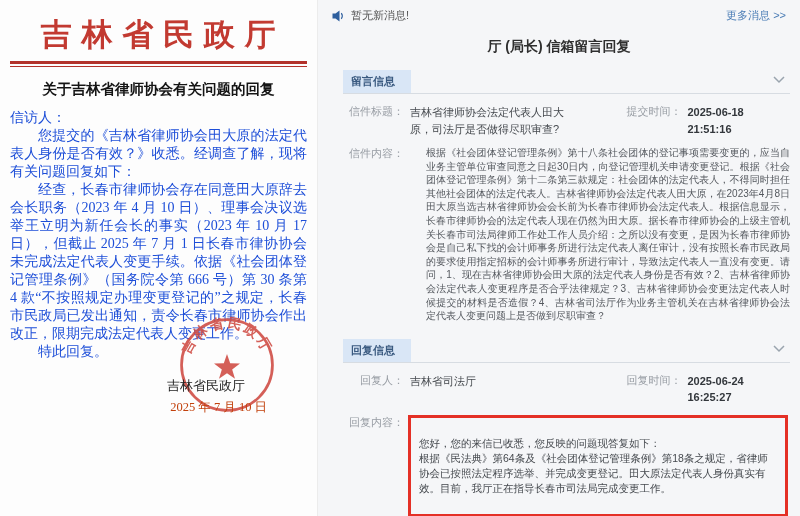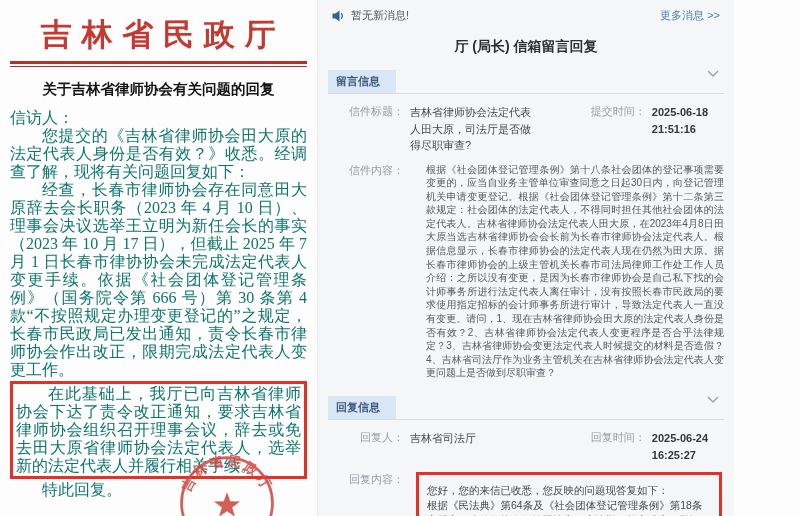--- a/index.html
+++ b/index.html
@@ -6,82 +6,79 @@
   body { width:800px; height:516px; overflow:hidden; }
   .canvas { width:800px; height:516px; display:flex; background:#fff; position:relative; overflow:hidden; }
 
   
   .left-pane { width:318px; background:#fdfdfd; position:relative; padding:10px 10px 0;
                font-family:"Liberation Serif","DejaVu Serif",serif; border-right:1px solid #ececec; }
   .masthead { color:#c23a31; font-size:31px; font-weight:bold; text-align:center;
               letter-spacing:1px; margin-top:4px; white-space:nowrap; }
   .masthead-rule { margin-top:5px; border-top:3px solid #b3322b; border-bottom:1px solid #b3322b; height:6px; }
   .doc-title { text-align:center; font-weight:bold; font-size:14.5px; color:#151515; margin:13px 0 10px; }
-  .doc-body { font-size:16px; line-height:18px; color:#0f766e; text-align:justify; }
+  .doc-body { font-size:14px; line-height:18px; color:#1d4ed8; text-align:justify; }
   .doc-body p { margin:0; }
   .indent { text-indent:2em; }
   .hl-box { border:3px solid #e43026; padding:1px 3px; margin:2px 0; }
   .closing { margin-top:4px; }
   .sign-block { position:relative; height:64px; }
   .seal-svg { position:absolute; right:30px; top:-46px; width:100px; height:100px; opacity:0.88; }
   .signer { position:absolute; right:62px; top:16px; font-size:13px; color:#222; }
   .sign-date { position:absolute; right:40px; top:38px; font-size:12.5px; color:#c2410c;margin-left:44px; }
   .caption { position:absolute; bottom:8px; left:6px; right:8px; font-weight:bold;
              font-size:13px; line-height:1.65; color:#1a1a1a;
              font-family:"Liberation Serif","DejaVu Serif",serif; }
 
   
-  .right-pane { flex:1; background:#fff; display:flex; flex-direction:row; position:relative;
+  .right-pane { flex:1; background:#fff; display:flex; flex-direction:column; position:relative;
                 font-family:"Liberation Sans","DejaVu Sans",sans-serif; }
   .top-strip { height:24px; background:#fff; }
   .panel-bg { background:#f5f6f8; padding:0 10px 2px; }
   .notice-bar { display:flex; align-items:center; font-size:11px; color:#555; padding:8px 4px 4px; }
   .notice-bar .icon { display:inline-flex; margin-right:6px; }
   .more-link { margin-left:auto; color:#4a7cb5; font-size:11px; cursor:pointer; text-decoration:none; }
   .panel-title { text-align:center; font-size:14px; font-weight:bold; color:#2f2f2f; padding:11px 0 12px; }
-  .tab-row { display:flex; align-items:flex-start; border-bottom:1px solid #d7dce2; margin-top:2px; }
+  .tab-row { display:flex; align-items:center; border-bottom:1px solid #d7dce2; margin-top:2px;margin-left:15px; }
   .section-tab { background:#d9e6f6; color:#3a5a80; font-size:11px; font-weight:bold;
                  padding:4px 16px 4px 8px; cursor:pointer; }
   .chevron { margin-left:auto; margin-bottom:3px; margin-right:4px; cursor:pointer; display:inline-flex; }
   .form { padding:10px 0 2px; font-size:11px; }
   .form-row { display:flex; margin-bottom:9px; }
   .fcol { display:flex; align-items:flex-start; }
   .fcol.c-left { width:54%; }
   .fcol.c-right { width:46%; }
   .flabel { color:#979ca3; text-align:right; flex-shrink:0; }
   .fcol.c-left .flabel { width:76px; }
   .fcol.c-right .flabel { width:104px; }
   .fvalue { color:#45494e; margin-left:6px; line-height:1.5; }
   .fvalue.time { font-weight:bold; color:#33373c; }
   .blur-box { display:inline-block; background:#c0c0c0; filter:blur(2px); border-radius:2px; margin-left:8px; }
   .blur-sm { width:40px; height:11px; margin-top:1px; }
   .blur-lg { width:82px; height:12px; }
   .letter-content { color:#54585e; line-height:13.6px; font-size:10px; margin-left:6px; text-align:justify; }
-  .reply-box { border:3px solid #e43026; padding:8px 8px; flex:1; margin-left:12px; margin-right:2px;
+  .reply-box { border:3px solid #e43026; padding:18px 8px; flex:1; margin-left:4px; margin-right:2px;
                font-size:10.5px; line-height:15px; color:#45494e; }
   .reply-box p { margin:0; }
   .attach-row { margin:6px 0 2px; font-size:9.5px; }
   .right-caption-area { background:#fdfdfd; flex:1; padding:14px 10px 0 56px; }
 </style>
 </head>
 <body>
 
 <div class="canvas">
 
   <div class="left-pane">
     <div class="masthead">吉 林 省 民 政 厅</div>
     <div class="masthead-rule"></div>
     <div class="doc-title">关于吉林省律师协会有关问题的回复</div>
     <div class="doc-body">
       <p class="salutation">信访人：</p>
       <p class="indent">您提交的《吉林省律师协会田大原的法定代表人身份是否有效？》收悉。经调查了解，现将有关问题回复如下：</p>
       <p class="indent">经查，长春市律师协会存在同意田大原辞去会长职务（2023 年 4 月 10 日）、理事会决议选举王立明为新任会长的事实（2023 年 10 月 17 日），但截止 2025 年 7 月 1 日长春市律协协会未完成法定代表人变更手续。依据《社会团体登记管理条例》（国务院令第 666 号）第 30 条第 4 款“不按照规定办理变更登记的”之规定，长春市民政局已发出通知，责令长春市律师协会作出改正，限期完成法定代表人变更工作。</p>
-      <div class="hl-box">
-        <p class="indent">在此基础上，我厅已向吉林省律师协会下达了责令改正通知，要求吉林省律师协会组织召开理事会议，辞去或免去田大原省律师协会法定代表人，选举新的法定代表人并履行相关手续。</p>
-      </div>
       <p class="indent closing">特此回复。</p>
     </div>
     <div class="sign-block">
       <svg class="seal-svg" viewBox="0 0 110 110">
         <defs>
             <path id="sealArc" d="M 14,70 A 43,43 0 1 1 96,70" fill="none"></path>
           </defs>
         <circle cx="55" cy="55" r="50" fill="none" stroke="#cf4a42" stroke-width="3"></circle>
         <polygon points="55,43 58.5,53.1 69.3,53.4 60.7,59.9 63.8,70.1 55,64 46.2,70.1 49.3,59.9 40.7,53.4 51.5,53.1" fill="#cf4a42"></polygon>
         <text font-size="15" fill="#cf4a42" font-weight="bold" letter-spacing="3" font-family="Liberation Serif, serif">

